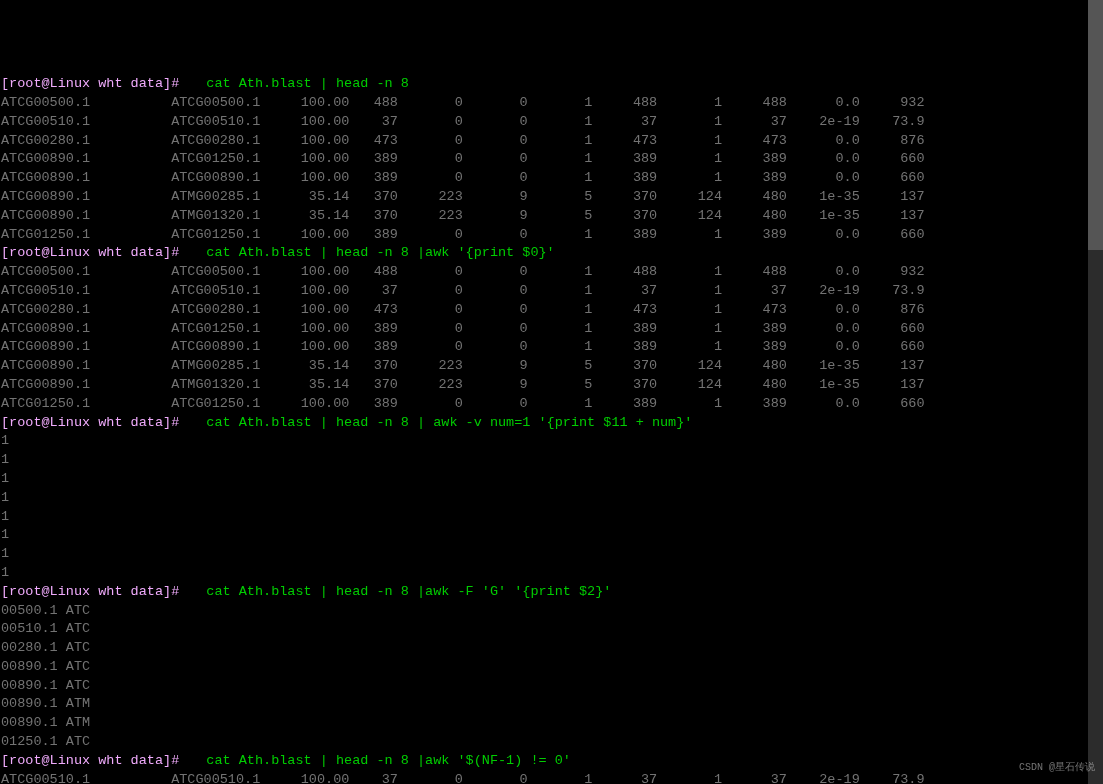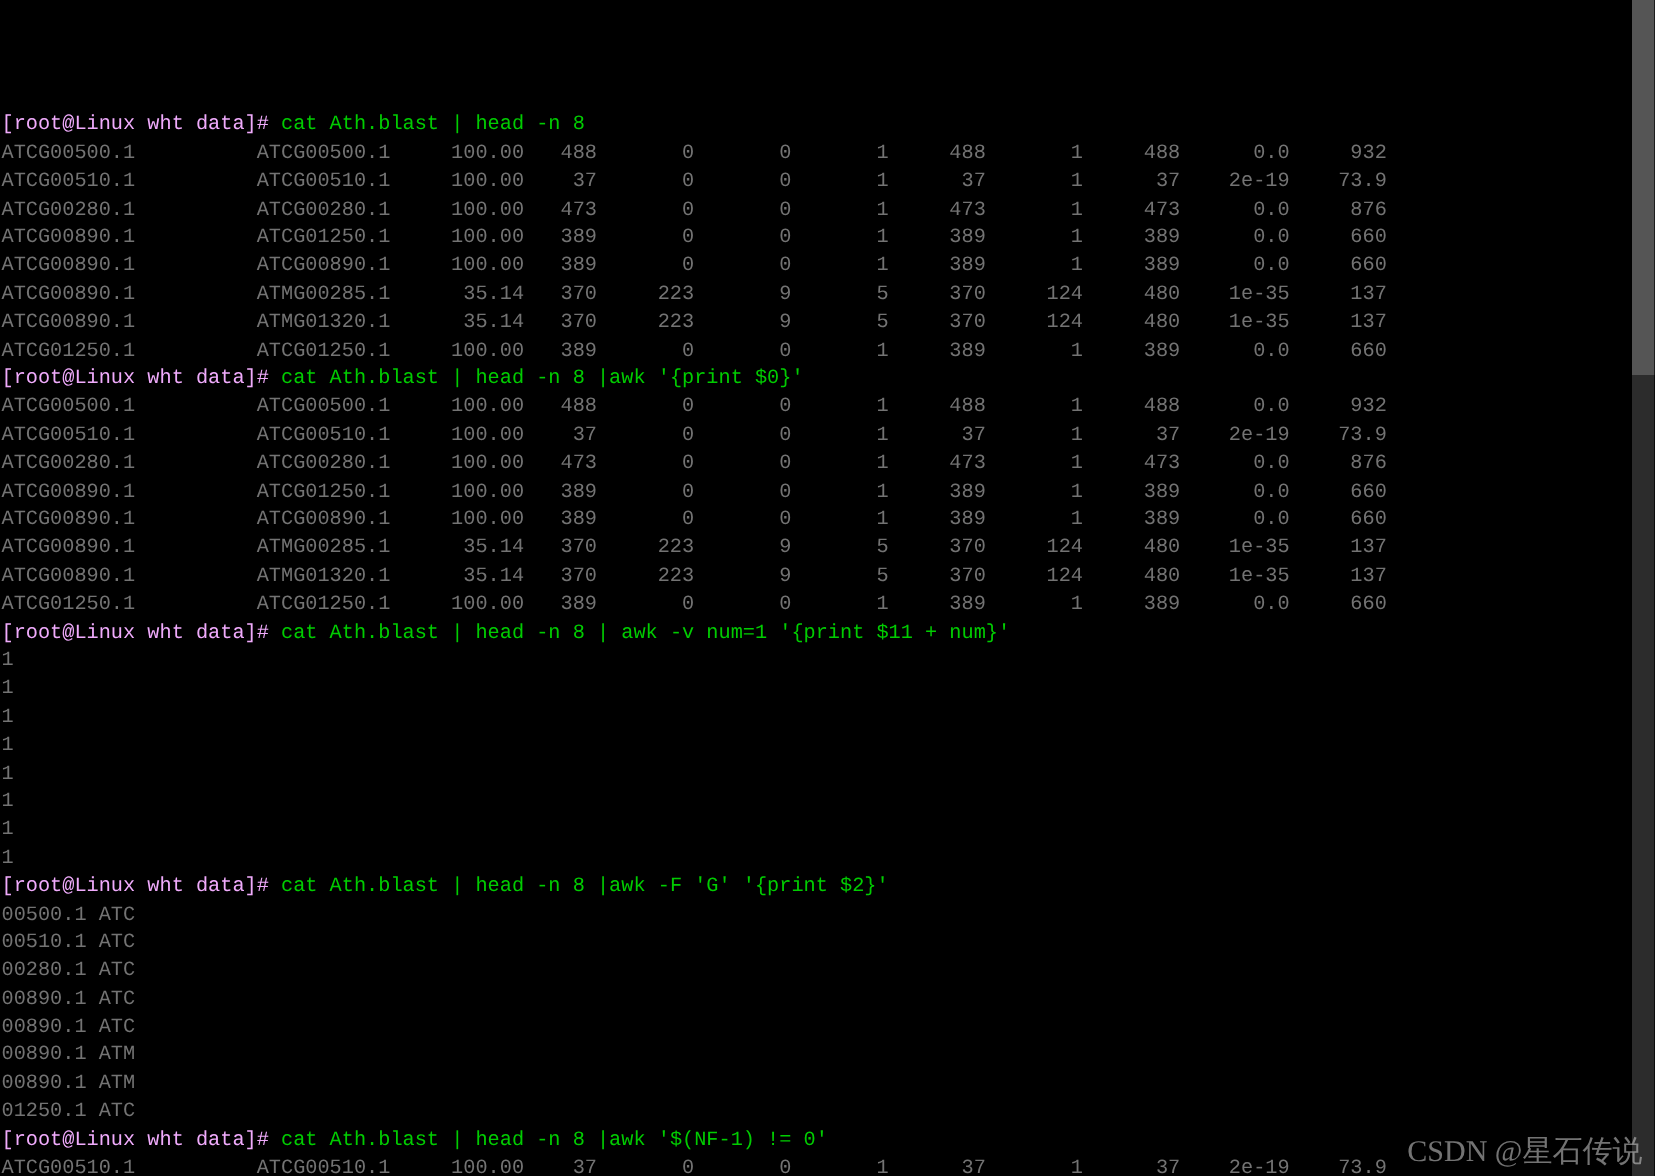--- a/index.html
+++ b/index.html
@@ -10,29 +10,29 @@
     line-height:18.8px;
     color:#00ff00;
     white-space:pre;
     width:1103px;
     height:784px;
     overflow:hidden;
     position:relative;
   }
   .term { padding:0 1px 0 1px; }
   .prompt-br { color:#f0abfc; }
-  .cmd      { color:#00cc00; }
+  .cmd      { color:#00cc00;margin-left:19px; }
   .row      { color:#737373; }
   .watermark {
     position:absolute;
     right:8px;
     bottom:6px;
     color:rgba(210,210,210,0.55);
-    font-family:Liberation Serif, serif;
-    font-size:20px;
+    font-family:Liberation Mono, monospace;
+    font-size:10px;
     white-space:nowrap;
     margin-top:16px;
   }
   .scrollbar {
     position:absolute; right:0; top:0; width:15px; height:784px;
     background:#2c2c2c;
   }
   .thumb {
     position:absolute; right:0; top:0; width:15px; height:250px;
     background:#555;

